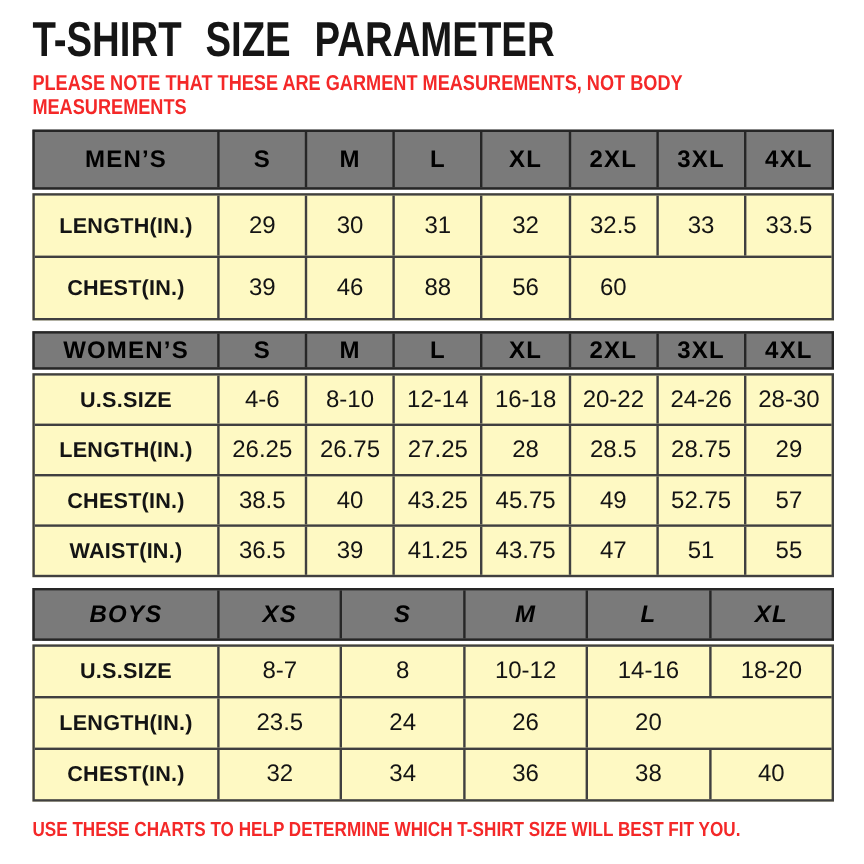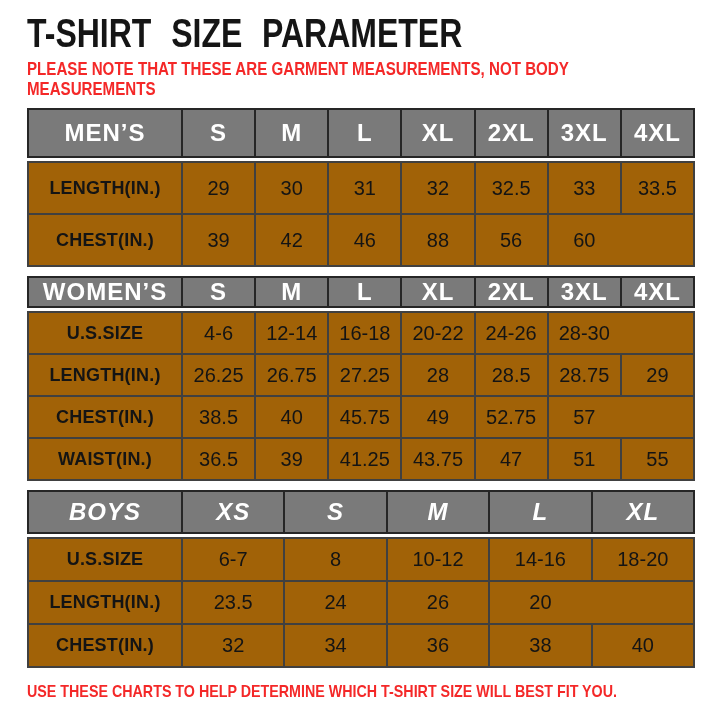--- a/index.html
+++ b/index.html
@@ -40,27 +40,27 @@
   
   #tables{margin-top:9px;}
   .size-table{width:668px;margin-bottom:9px;}
   .thead{
     display:grid;background:var(--gray);
     border:2px solid var(--border-dark);
     box-sizing:border-box;
   }
   .th{
     display:flex;align-items:center;justify-content:center;
-    color:#ffffff;font-weight:700;font-size:24px;letter-spacing:1px;
+    color:#000000;font-weight:700;font-size:20px;letter-spacing:1px;
     border-left:2px solid var(--border-dark);
   }
   .th:first-child{border-left:none;}
   .tbody{
     margin-top:3px;border:2px solid var(--grid);
-    box-sizing:border-box;background:#a16207;
+    box-sizing:border-box;background:#fef9c3;
   }
   .trow{display:grid;border-top:2px solid var(--grid);}
   .trow:first-child{border-top:none;}
   .td{
     display:flex;align-items:center;justify-content:center;
     font-size:20px;color:var(--ink);
     border-left:2px solid var(--grid);
   }
   .td:first-child{border-left:none;}
   .rlabel{font-weight:700;font-size:18px;letter-spacing:0.2px;}
@@ -99,21 +99,20 @@
             <div class="td val">30</div>
             <div class="td val">31</div>
             <div class="td val">32</div>
             <div class="td val">32.5</div>
             <div class="td val">33</div>
             <div class="td val">33.5</div>
           </div>
           <div class="trow" style="grid-template-columns: 152px repeat(7, 1fr);">
             <div class="td rlabel">CHEST(IN.)</div>
             <div class="td val">39</div>
-            <div class="td val">42</div>
             <div class="td val">46</div>
             <div class="td val">88</div>
             <div class="td val">56</div>
             <div class="td val">60</div>
           </div>
         </div>
       </div>
       <div class="size-table womens">
         <div class="thead" style="grid-template-columns: 152px repeat(7, 1fr);">
           <div class="th group">WOMEN’S</div>
@@ -122,40 +121,42 @@
           <div class="th">L</div>
           <div class="th">XL</div>
           <div class="th">2XL</div>
           <div class="th">3XL</div>
           <div class="th">4XL</div>
         </div>
         <div class="tbody">
           <div class="trow" style="grid-template-columns: 152px repeat(7, 1fr);">
             <div class="td rlabel">U.S.SIZE</div>
             <div class="td val">4-6</div>
+            <div class="td val">8-10</div>
             <div class="td val">12-14</div>
             <div class="td val">16-18</div>
             <div class="td val">20-22</div>
             <div class="td val">24-26</div>
             <div class="td val">28-30</div>
           </div>
           <div class="trow" style="grid-template-columns: 152px repeat(7, 1fr);">
             <div class="td rlabel">LENGTH(IN.)</div>
             <div class="td val">26.25</div>
             <div class="td val">26.75</div>
             <div class="td val">27.25</div>
             <div class="td val">28</div>
             <div class="td val">28.5</div>
             <div class="td val">28.75</div>
             <div class="td val">29</div>
           </div>
           <div class="trow" style="grid-template-columns: 152px repeat(7, 1fr);">
             <div class="td rlabel">CHEST(IN.)</div>
             <div class="td val">38.5</div>
             <div class="td val">40</div>
+            <div class="td val">43.25</div>
             <div class="td val">45.75</div>
             <div class="td val">49</div>
             <div class="td val">52.75</div>
             <div class="td val">57</div>
           </div>
           <div class="trow" style="grid-template-columns: 152px repeat(7, 1fr);">
             <div class="td rlabel">WAIST(IN.)</div>
             <div class="td val">36.5</div>
             <div class="td val">39</div>
             <div class="td val">41.25</div>
@@ -171,21 +172,21 @@
           <div class="th group">BOYS</div>
           <div class="th">XS</div>
           <div class="th">S</div>
           <div class="th">M</div>
           <div class="th">L</div>
           <div class="th">XL</div>
         </div>
         <div class="tbody">
           <div class="trow" style="grid-template-columns: 152px repeat(5, 1fr);">
             <div class="td rlabel">U.S.SIZE</div>
-            <div class="td val">6-7</div>
+            <div class="td val">8-7</div>
             <div class="td val">8</div>
             <div class="td val">10-12</div>
             <div class="td val">14-16</div>
             <div class="td val">18-20</div>
           </div>
           <div class="trow" style="grid-template-columns: 152px repeat(5, 1fr);">
             <div class="td rlabel">LENGTH(IN.)</div>
             <div class="td val">23.5</div>
             <div class="td val">24</div>
             <div class="td val">26</div>

